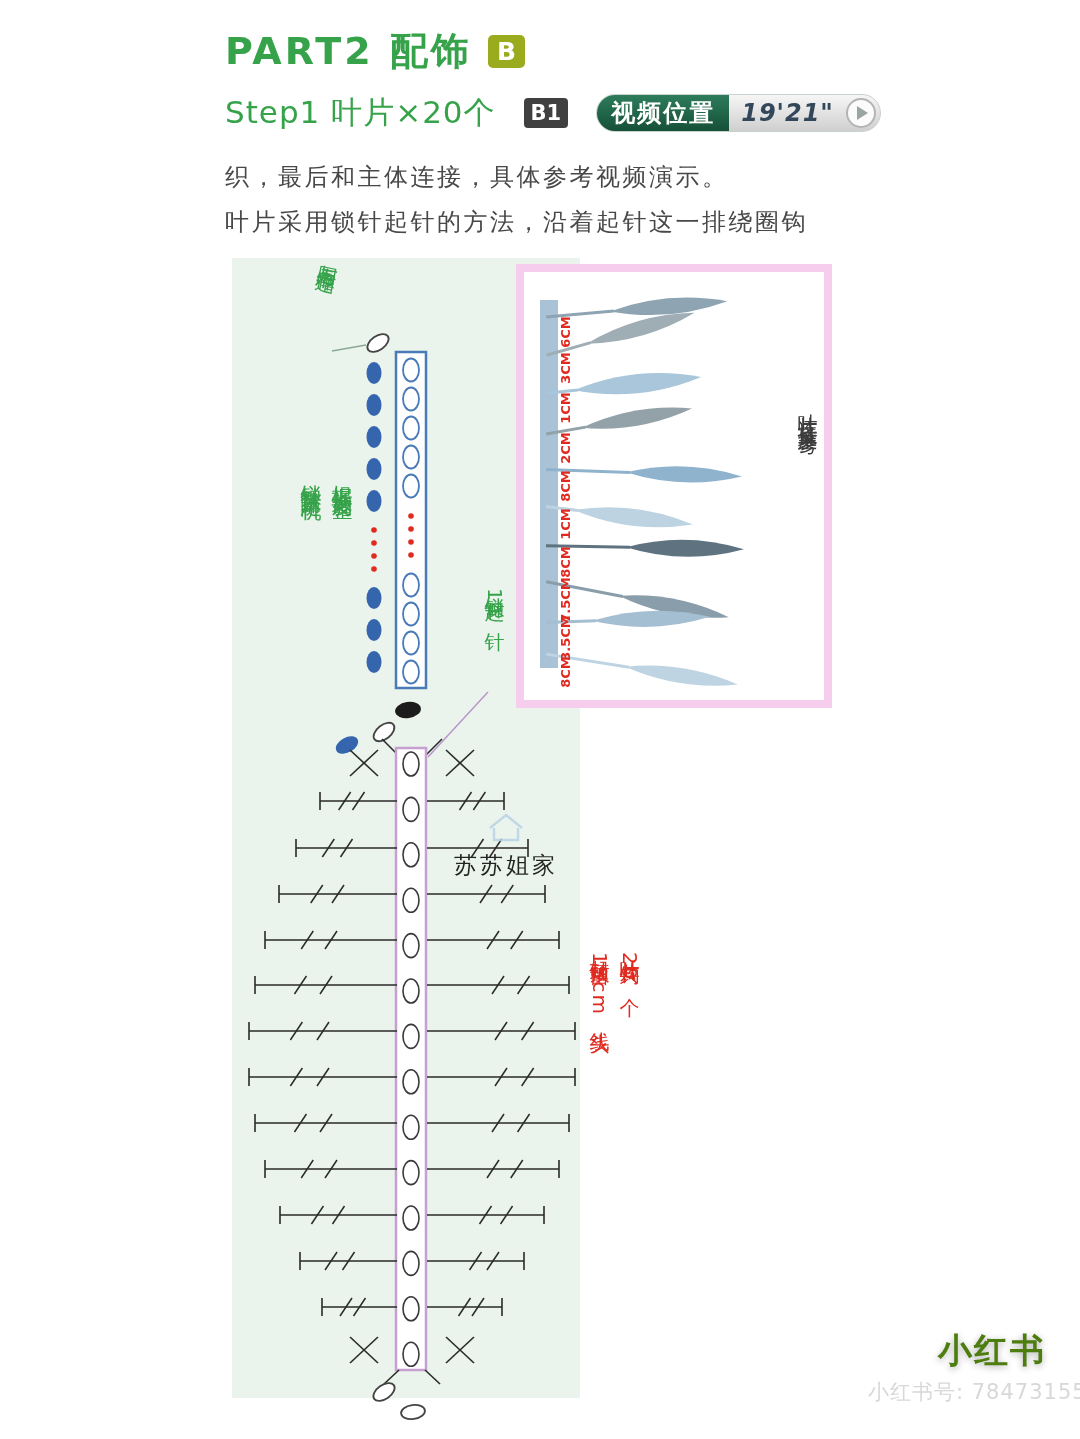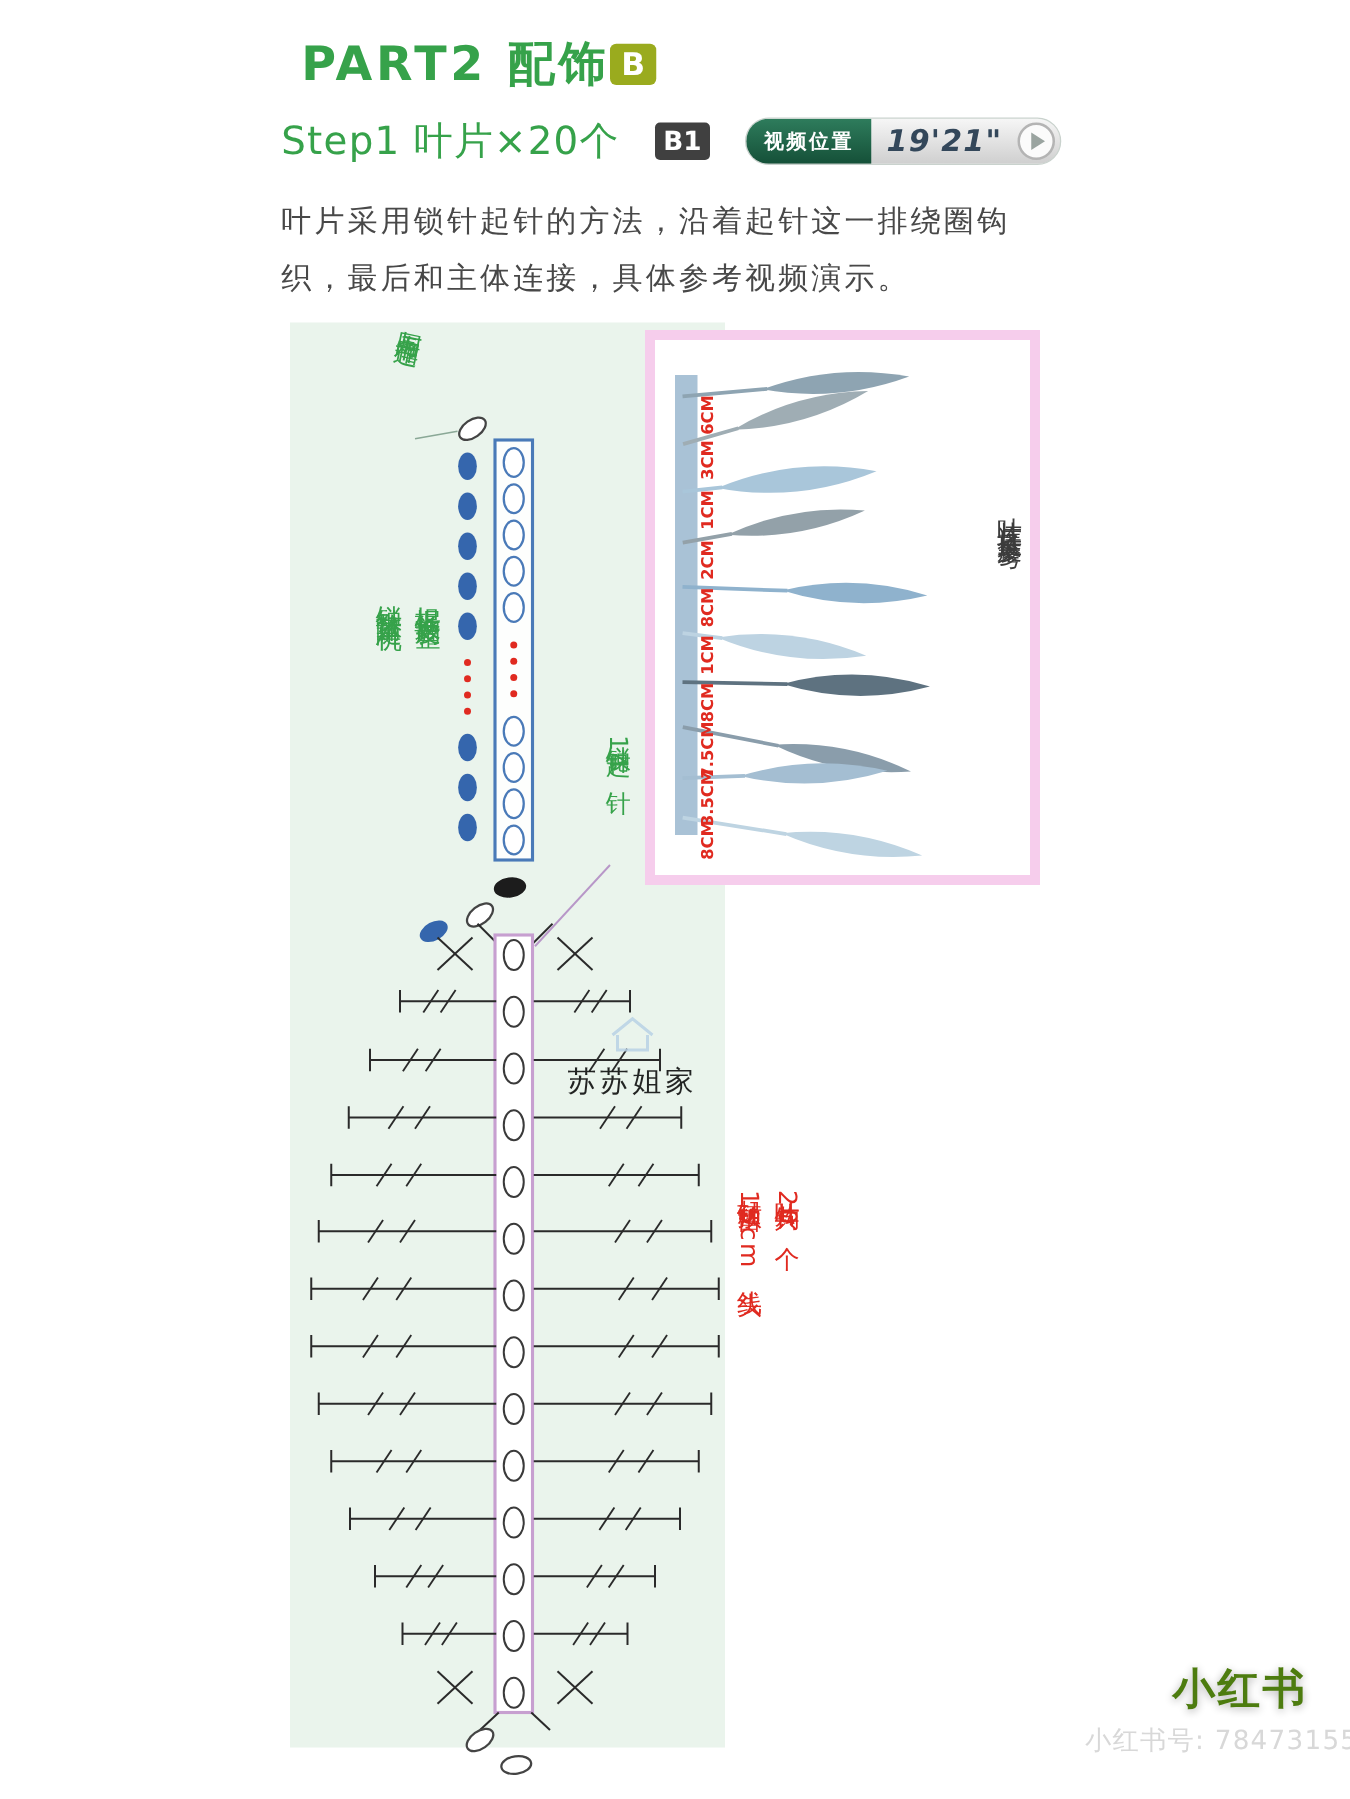--- a/index.html
+++ b/index.html
@@ -1,28 +1,28 @@
 <!DOCTYPE html>
 <html><head>
 <meta charset="utf-8">
 <style>
   *{margin:0;padding:0;box-sizing:border-box;}
   body{font-family:"DejaVu Sans","Liberation Sans",sans-serif;background:#fff;}
   #page{position:relative;width:1080px;height:1439px;background:#ffffff;overflow:hidden;}
 
-  #title-row{position:absolute;left:225px;top:26px;display:flex;align-items:center;margin-left:16px;}
+  #title-row{position:absolute;left:225px;top:26px;display:flex;align-items:center;gap:16px;}
   #title{font-size:38px;font-weight:bold;color:#36a24a;letter-spacing:3px;}
   #badge-b{background:#9aab1e;color:#fff;font-size:25px;font-weight:bold;padding:2px 9px;border-radius:5px;}
 
   #step-row{position:absolute;left:225px;top:92px;display:flex;align-items:center;gap:28px;}
   #step-title{font-size:31px;color:#36a24a;letter-spacing:1px;}
   #badge-b1{background:#404040;color:#fff;font-size:21px;font-weight:bold;padding:3px 7px;border-radius:4px;}
 
   .video-pill{display:flex;align-items:center;height:38px;border:1px solid #c9d2cd;border-radius:19px;overflow:hidden;background:linear-gradient(180deg,#f6f6f6,#cfcfcf);}
-  .video-label{background:linear-gradient(180deg,#2e7c5c,#155038);color:#fff;font-size:16px;font-weight:bold;letter-spacing:2px;padding:0 14px;height:100%;display:flex;align-items:center;text-align:center;}
+  .video-label{background:linear-gradient(180deg,#2e7c5c,#155038);color:#fff;font-size:24px;font-weight:bold;letter-spacing:2px;padding:0 14px;height:100%;display:flex;align-items:center;text-align:center;}
   .video-time{font-size:24px;font-weight:bold;font-style:italic;color:#33475a;padding:0 12px;letter-spacing:1px;}
   .video-play{width:30px;height:30px;border-radius:50%;background:#fbfbfb;border:2px solid #b4b4b4;margin-right:4px;display:flex;align-items:center;justify-content:center;flex:none;}
   .video-play .tri{width:0;height:0;border-left:11px solid #9aa4a0;border-top:7px solid transparent;border-bottom:7px solid transparent;margin-left:3px;}
 
   #body-text{position:absolute;left:225px;top:155px;font-size:24px;color:#484848;letter-spacing:2.5px;line-height:45px;white-space:nowrap;}
 
   #green-box{position:absolute;left:232px;top:258px;width:348px;height:1140px;background:#eaf4ec;}
   #chart-svg{position:absolute;left:232px;top:258px;}
 
   #pink-panel{position:absolute;left:516px;top:264px;width:316px;height:444px;background:#ffffff;border:8px solid #f6cdec;}
@@ -58,22 +58,22 @@
     <div class="video-pill">
       <div class="video-label">视频位置</div>
       <div class="video-time">19'21"</div>
       <div class="video-play">
         <div class="tri"></div>
       </div>
     </div>
   </div>
 
   <div id="body-text">
+    <div>织，最后和主体连接，具体参考视频演示。</div>
     <div>叶片采用锁针起针的方法，沿着起针这一排绕圈钩</div>
-    <div>织，最后和主体连接，具体参考视频演示。</div>
   </div>
 
   <div id="green-box"></div>
 
   <svg id="chart-svg" width="420" height="1170" viewBox="0 0 420 1170">
     <line x1="100" y1="93" x2="134" y2="87" stroke="#8aa896" stroke-width="1.3"></line>
     <ellipse cx="146" cy="85" rx="12" ry="7" transform="rotate(-35 146 85)" fill="#fff" stroke="#444" stroke-width="1.8"></ellipse>
     <rect x="164" y="94" width="30" height="336" fill="#fdfefd" stroke="#4a7ab8" stroke-width="2.5"></rect>
     <g id="chain-col-white">
         <ellipse cx="179" cy="112" rx="8" ry="11.5" fill="#fff" stroke="#4a7ab8" stroke-width="1.8"></ellipse>

